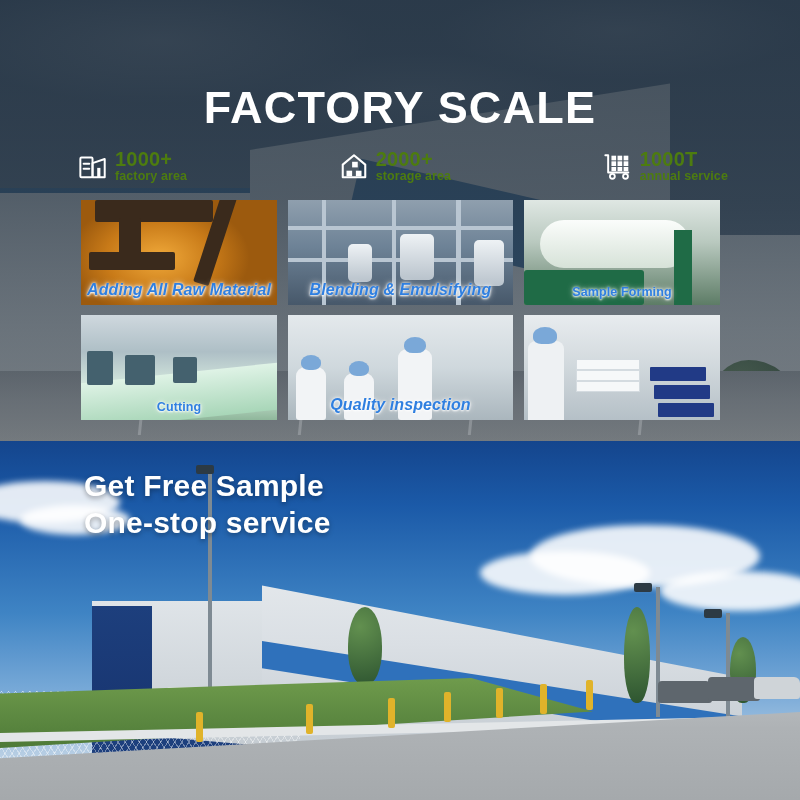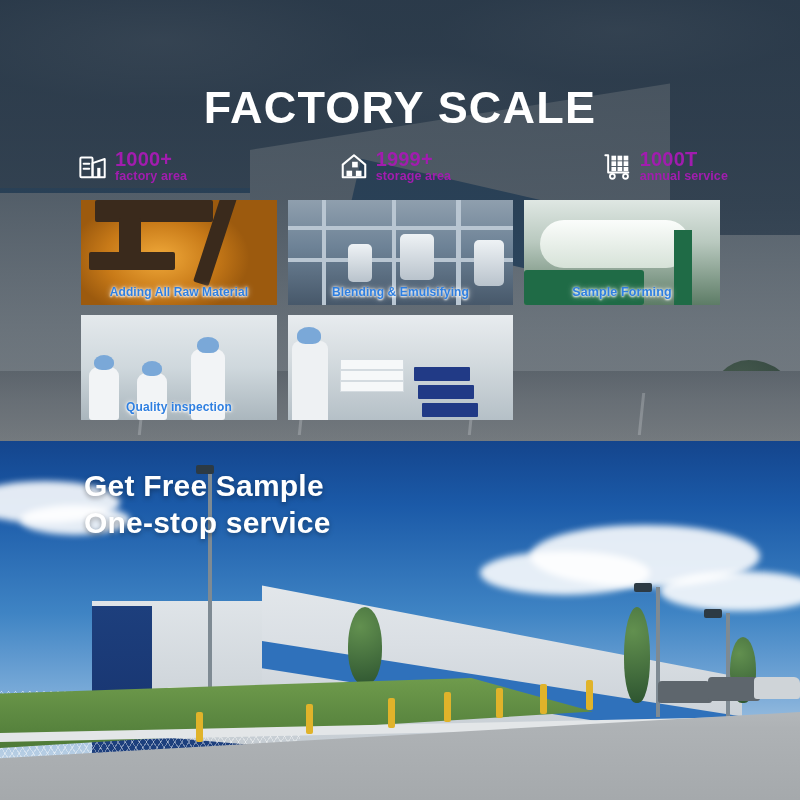--- a/index.html
+++ b/index.html
@@ -69,38 +69,38 @@
     font-family:"Liberation Sans", sans-serif;
   }
 
   
   .stats{
     position:absolute;left:78px;top:144px;width:650px;height:44px;
     display:flex;align-items:center;justify-content:space-between;
   }
   .stat{display:flex;align-items:center;gap:7px;}
   .stat-icon{width:30px;height:32px;flex:0 0 auto;display:block;}
-  .stat-txt{line-height:1.05;color:#a21caf;}
+  .stat-txt{line-height:1.05;color:#4d7c0f;}
   .stat-num{font-size:20px;font-weight:700;letter-spacing:.2px;}
   .stat-lab{font-size:12.5px;font-weight:600;letter-spacing:.1px;}
 
   
   .grid{
     position:absolute;left:81px;top:200px;width:639px;height:220px;
     display:grid;grid-template-columns:196px 1fr 196px;grid-template-rows:105px 105px;
     column-gap:11px;row-gap:10px;
   }
   .cell{position:relative;overflow:hidden;}
   .cell-label{
     position:absolute;left:0;right:0;bottom:6px;text-align:center;
     font-size:12.5px;font-weight:700;color:#2f7fe0;
     text-shadow:0 0 3px rgba(255,255,255,.95),0 0 6px rgba(255,255,255,.8),0 1px 2px rgba(255,255,255,.9);
     letter-spacing:.1px;
   }
-  .cell-label.wide{font-size:12px;}
+  .cell-label.wide{font-size:16px;font-style:italic;}
 
   
   .ph1{background:
       radial-gradient(ellipse 90px 60px at 40% 55%,#f0a93a,#c87a18 60%,#9c5a0e 100%),
       linear-gradient(135deg,#d98b23,#b06a14);}
   .ph1 .bar{position:absolute;background:#3a2a1c;border-radius:2px;}
   
   .ph2{background:linear-gradient(180deg,#8f9fae 0%,#6d8296 45%,#47586a 100%);}
   .ph2 .pipe{position:absolute;background:#b9c6d2;}
   .ph2 .tank{position:absolute;background:linear-gradient(180deg,#eef2f5,#b9c3cc);border-radius:5px;}
@@ -230,21 +230,21 @@
       </div>
 
       <div class="stat">
         <svg class="stat-icon" viewBox="0 0 32 32">
           <path d="M4 14.5 L16 4.5 L28 14.5 V28 H4 Z" fill="none" stroke="#fff" stroke-width="2.2" stroke-linejoin="round"></path>
           <rect x="14" y="11.5" width="6" height="6" fill="#fff"></rect>
           <rect x="8" y="21" width="6" height="6" fill="#fff"></rect>
           <rect x="18" y="21" width="6" height="6" fill="#fff"></rect>
         </svg>
         <div class="stat-txt">
-          <div class="stat-num">1999+</div>
+          <div class="stat-num">2000+</div>
           <div class="stat-lab">storage area</div>
         </div>
       </div>
 
 
       <div class="stat">
         <svg class="stat-icon" viewBox="0 0 32 32">
           <path d="M2.5 4.5 H5.5 V23 H27" fill="none" stroke="#fff" stroke-width="2.1" stroke-linecap="round" stroke-linejoin="round"></path>
           <g fill="#fff">
             <rect x="9" y="5" width="5" height="5"></rect>
@@ -290,20 +290,27 @@
         <div class="cell-label wide">Blending &amp; Emulsifying</div>
       </div>
 
       <div class="cell ph3">
         <div class="roll" style="left:16px;top:20px;width:150px;height:48px;"></div>
         <div class="grn" style="left:0;top:70px;width:120px;height:35px;border-radius:3px;"></div>
         <div class="grn" style="left:150px;top:30px;width:18px;height:75px;"></div>
         <div class="cell-label">Sample Forming</div>
       </div>
 
+      <div class="cell ph4">
+        <div class="belt" style="left:0;top:58px;width:196px;height:47px;transform:skewY(-6deg);"></div>
+        <div class="mach" style="left:6px;top:36px;width:26px;height:34px;"></div>
+        <div class="mach" style="left:44px;top:40px;width:30px;height:30px;"></div>
+        <div class="mach" style="left:92px;top:42px;width:24px;height:26px;"></div>
+        <div class="cell-label">Cutting</div>
+      </div>
 
       <div class="cell ph5">
         <div class="worker" style="left:8px;top:52px;width:30px;height:53px;"></div>
         <div class="cap" style="left:13px;top:40px;width:20px;height:15px;"></div>
         <div class="worker" style="left:56px;top:58px;width:30px;height:47px;"></div>
         <div class="cap" style="left:61px;top:46px;width:20px;height:15px;"></div>
         <div class="worker" style="left:110px;top:34px;width:34px;height:71px;"></div>
         <div class="cap" style="left:116px;top:22px;width:22px;height:16px;"></div>
         <div class="cell-label wide">Quality inspection</div>
       </div>

